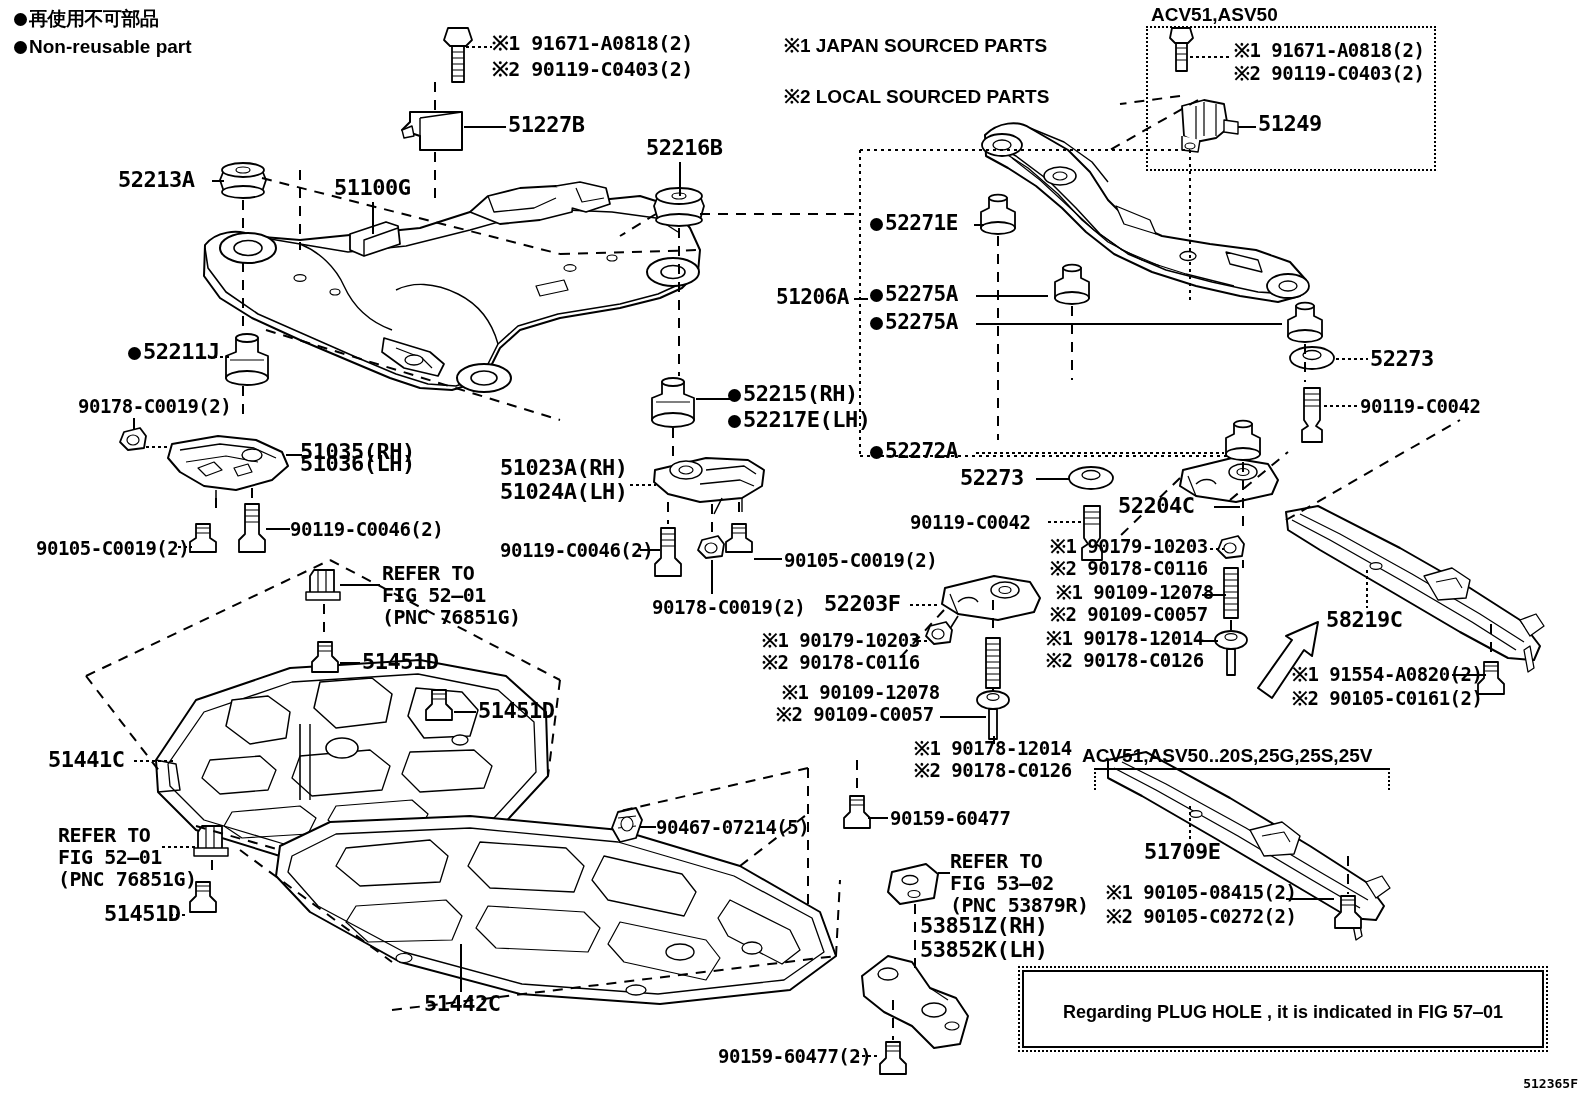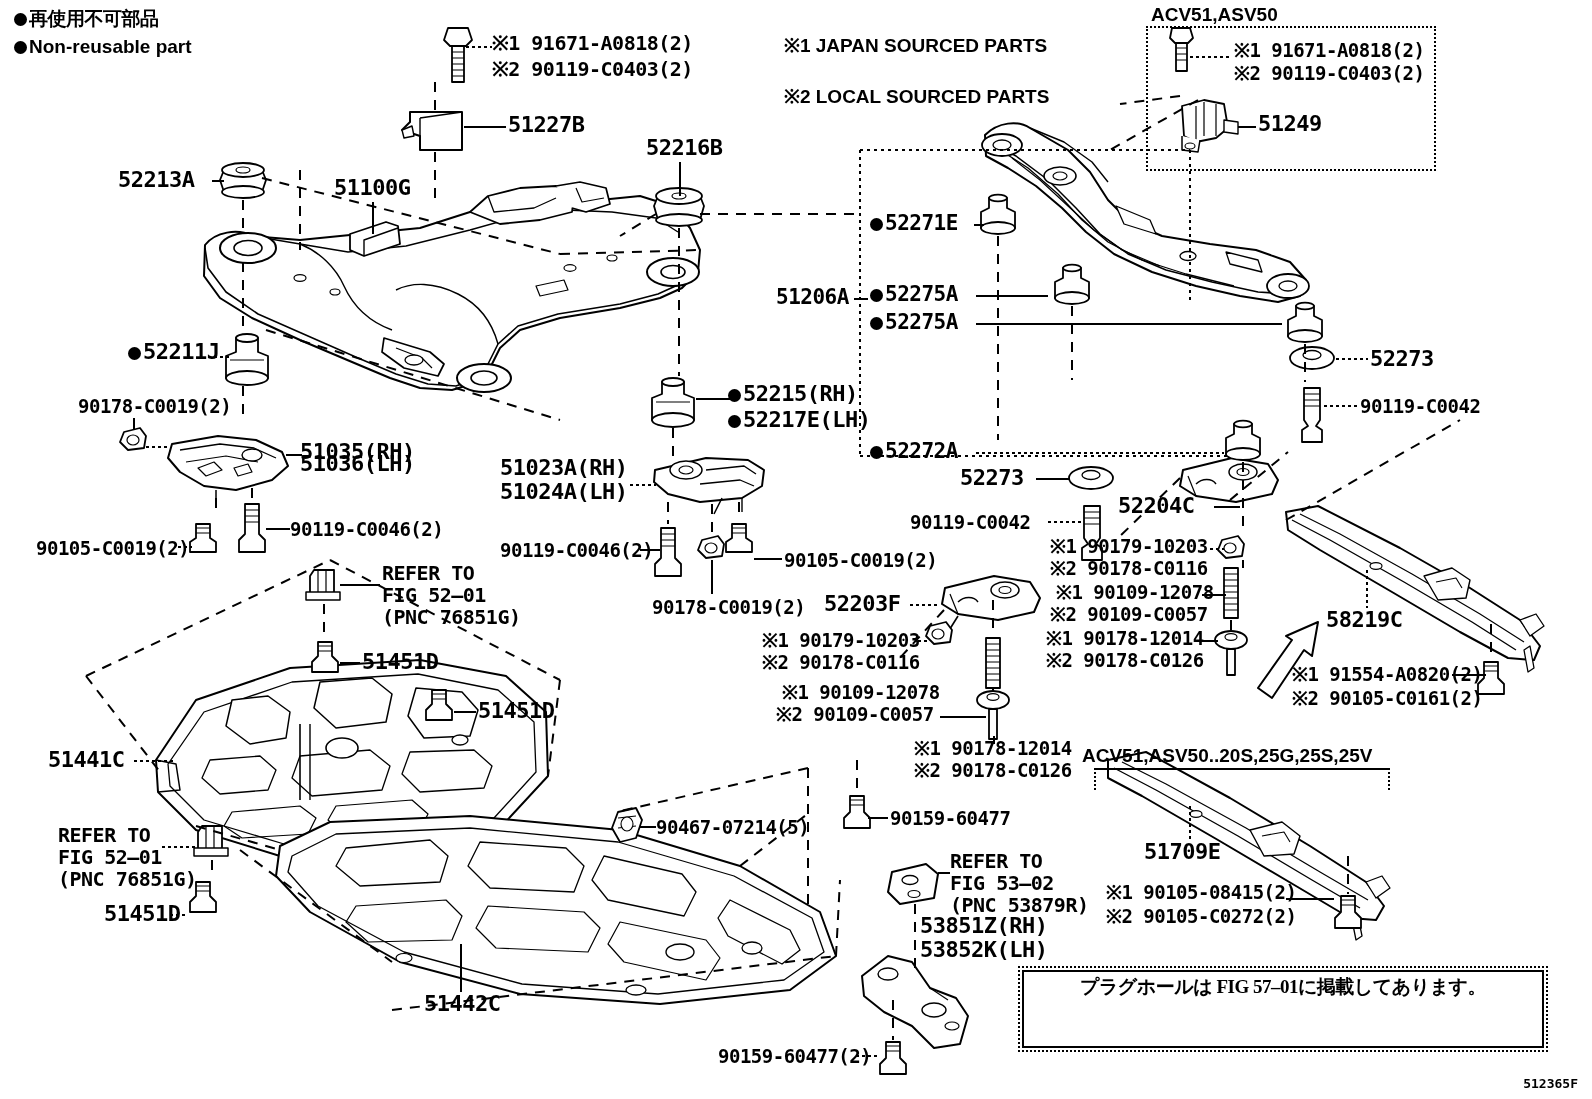--- a/index.html
+++ b/index.html
@@ -635,17 +635,17 @@
   <div class="lbl s19 sans" style="left:1151px;top:4px;">ACV51,ASV50</div>
   <div class="box-dot" style="left:1146px;top:26px;width:290px;height:145px;"></div>
   <div class="lbl s19" style="left:1234px;top:40px;">※1 91671-A0818(2)</div>
   <div class="lbl s19" style="left:1234px;top:63px;">※2 90119-C0403(2)</div>
   <div class="dot-h" style="left:1190px;top:56px;width:42px;"></div>
   <div class="lbl s22" style="left:1258px;top:112px;">51249</div>
   <div class="ln hl" style="left:1238px;top:126px;width:18px;"></div>
 
   <div class="box-dot" style="left:1018px;top:966px;width:530px;height:86px;"></div>
   <div class="box" style="left:1022px;top:970px;width:522px;height:78px;background:#fff;"></div>
-  <div class="lbl s19 jp" style="left:1022px;top:976px;width:522px;text-align:center;">プラグホールは FIG 57‒01に掲載してあります。</div>
+  <div class="lbl s18 sans" style="left:1022px;top:1002px;width:522px;text-align:center;">Regarding  PLUG  HOLE , it is indicated in FIG  57‒01</div>
 
   <div class="sheet-id">512365F</div>
 
 </div>
 
 </body></html>

